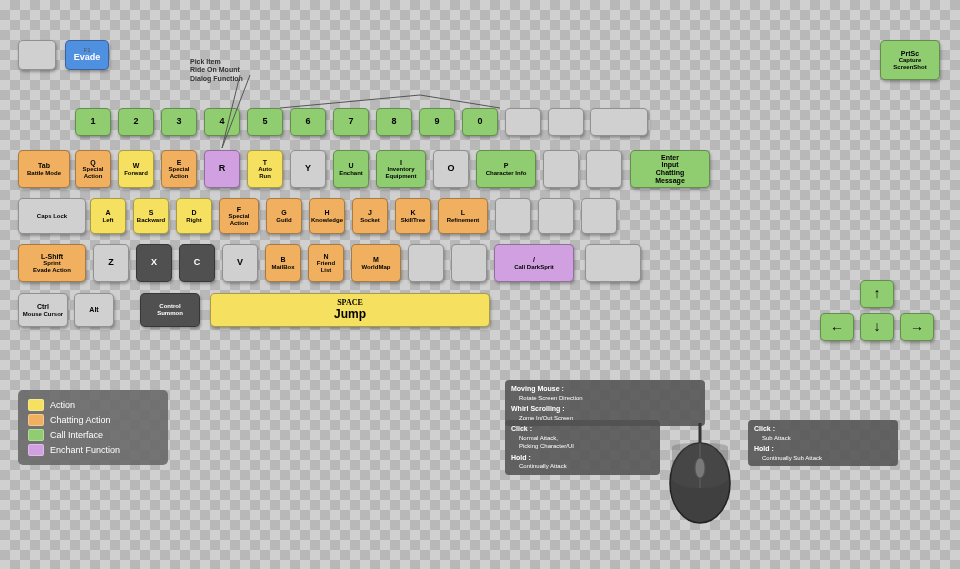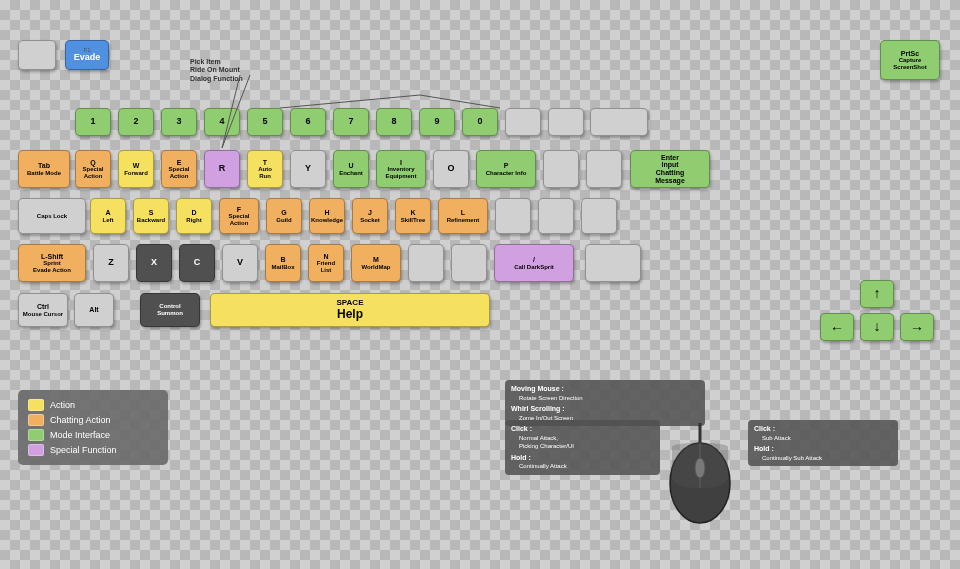--- a/index.html
+++ b/index.html
@@ -338,22 +338,22 @@
   <span style="font-size:7px;">Ctrl</span>
   <span style="font-size:6px;">Mouse Cursor</span>
 </div>
 
 <div class="key key-dark" style="left:140px;top:293px;width:60px;height:34px;">
   <span style="font-size:6px;color:white;">Control</span>
   <span style="font-size:6px;color:white;">Summon</span>
 </div>
 
 <div class="key key-yellow" style="left:210px;top:293px;width:280px;height:34px;">
-  <span style="font-size:8px;font-weight:bold;">SPACE</span>
-  <span style="font-size:12px;font-weight:bold;">Help</span>
+  <span style="font-size:8px;font-weight:bold;font-family:Liberation Serif, serif;">SPACE</span>
+  <span style="font-size:12px;font-weight:bold;">Jump</span>
 </div>
 
 <div class="key key-green" style="left:860px;top:280px;width:34px;height:28px;">
   <span style="font-size:14px;">↑</span>
 </div>
 
 <div class="key key-green" style="left:820px;top:313px;width:34px;height:28px;">
   <span style="font-size:14px;">←</span>
 </div>
 
@@ -373,25 +373,25 @@
   <div class="legend-item">
     <div class="legend-color" style="background:#f5e060;"></div>
     <span>Action</span>
   </div>
   <div class="legend-item">
     <div class="legend-color" style="background:#f0b060;"></div>
     <span>Chatting Action</span>
   </div>
   <div class="legend-item">
     <div class="legend-color" style="background:#90cc70;"></div>
-    <span>Mode Interface</span>
+    <span>Call Interface</span>
   </div>
   <div class="legend-item">
     <div class="legend-color" style="background:#d0a0e0;"></div>
-    <span>Special Function</span>
+    <span>Enchant Function</span>
   </div>
 </div>
 
 <div class="mouse-box" style="left:505px;top:380px;width:200px;">
   <div style="font-weight:bold;">Moving Mouse :</div>
   <div style="font-size:6px;padding-left:8px;">Rotate Screen Direction</div>
   <div style="font-weight:bold;margin-top:2px;">Whirl Scrolling :</div>
   <div style="font-size:6px;padding-left:8px;">Zome In/Out Screen</div>
 </div>
 

